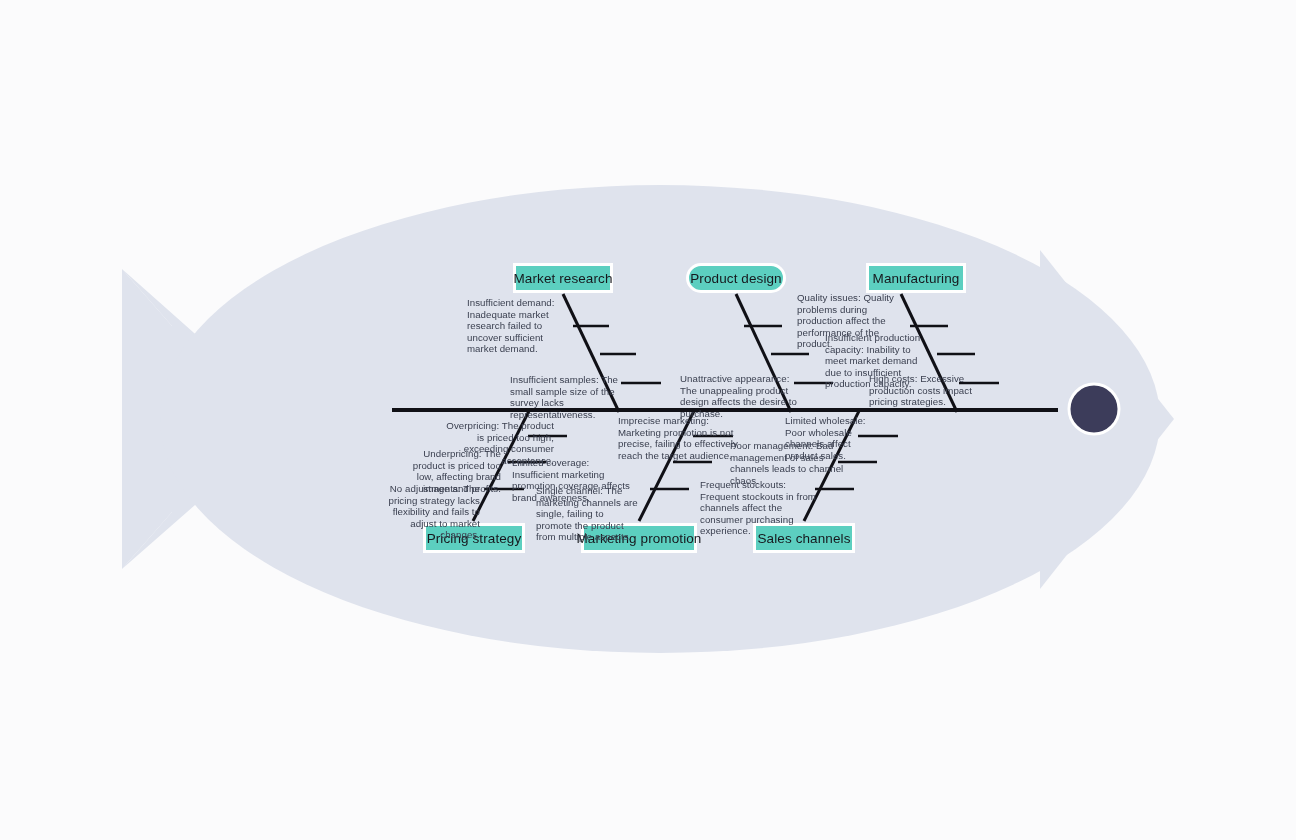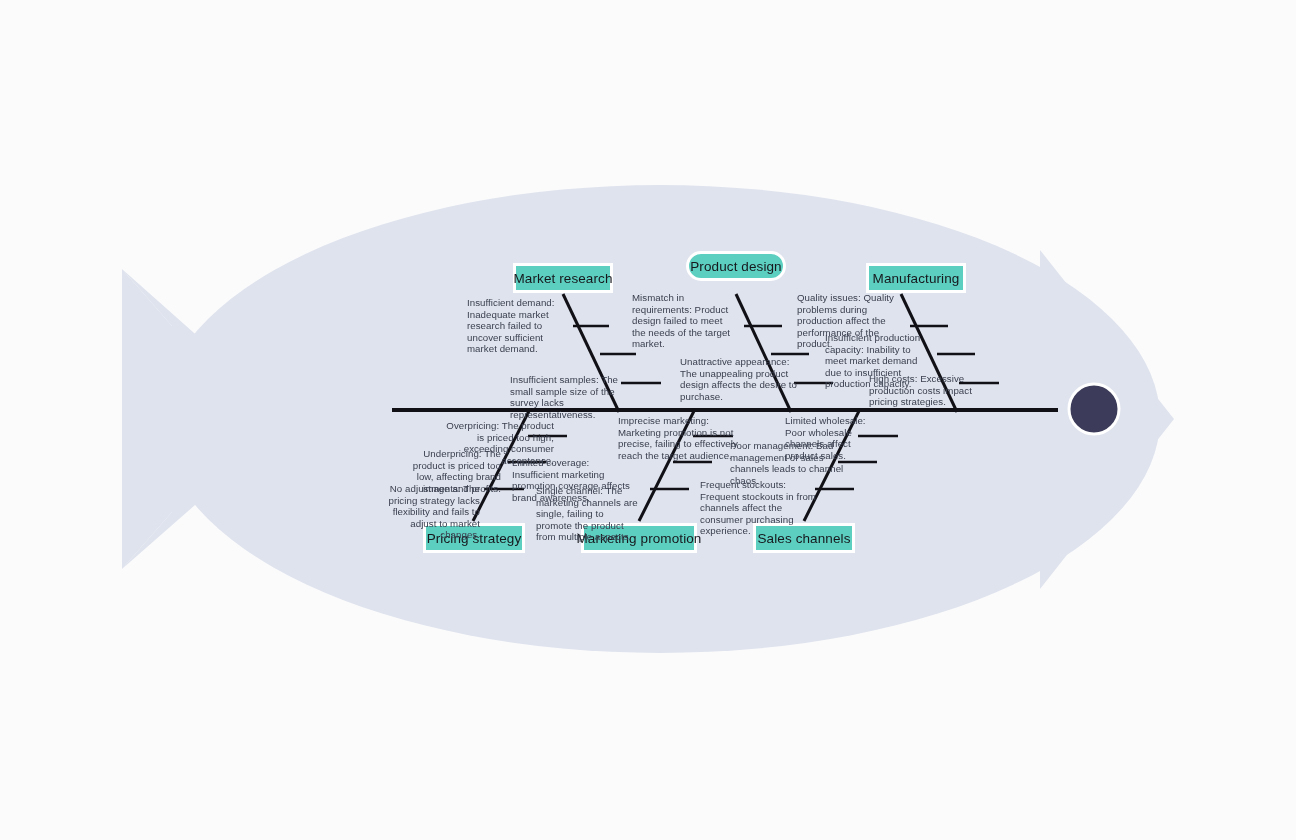--- a/index.html
+++ b/index.html
@@ -88,35 +88,34 @@
       <line x1="650" y1="489" x2="689" y2="489"></line>
 
       <line x1="858" y1="436" x2="898" y2="436"></line>
       <line x1="838" y1="462" x2="877" y2="462"></line>
       <line x1="815" y1="489" x2="854" y2="489"></line>
     </g>
   </svg>
 
   <div class="cat-box" style="left:513px;top:263px;width:100px;height:30px;">Market research</div>
 
-  <div class="cat-box" style="left:686px;top:251px;width:100px;height:30px;border-radius:15px;">Product design</div>
+  <div class="cat-box" style="left:686px;top:263px;width:100px;height:30px;border-radius:15px;">Product design</div>
 
   <div class="cat-box" style="left:866px;top:263px;width:100px;height:30px;">Manufacturing</div>
 
   <div class="cat-box" style="left:423px;top:523px;width:102px;height:30px;">Pricing strategy</div>
 
   <div class="cat-box" style="left:581px;top:523px;width:116px;height:30px;">Marketing promotion</div>
 
   <div class="cat-box" style="left:753px;top:523px;width:102px;height:30px;">Sales channels</div>
 
   <div class="cause-text ta-l" style="left:467px;top:297px;width:104px;">Insufficient demand: Inadequate market research failed to uncover sufficient market demand.</div>
   <div class="cause-text ta-l" style="left:510px;top:374px;width:110px;">Insufficient samples: The small sample size of the survey lacks representativeness.</div>
 
-  <div class="cause-text ta-l" style="left:632px;top:292px;width:104px;">Mismatch in requirements: Product design failed to meet the needs of the target market.</div>
-  <div class="cause-text ta-l" style="left:680px;top:356px;width:118px;">Unattractive appearance: The unappealing product design affects the desire to purchase.</div>
+  <div class="cause-text ta-l" style="left:680px;top:373px;width:118px;">Unattractive appearance: The unappealing product design affects the desire to purchase.</div>
 
   <div class="cause-text ta-l" style="left:797px;top:292px;width:106px;">Quality issues: Quality problems during production affect the performance of the product.</div>
   <div class="cause-text ta-l" style="left:825px;top:332px;width:106px;">Insufficient production capacity: Inability to meet market demand due to insufficient production capacity.</div>
   <div class="cause-text ta-l" style="left:869px;top:373px;width:110px;">High costs: Excessive production costs impact pricing strategies.</div>
 
   <div class="cause-text ta-r" style="left:414px;top:420px;width:108px;margin-left:32px;">Overpricing: The product is priced too high, exceeding consumer acceptance.</div>
   <div class="cause-text ta-r" style="left:395px;top:448px;width:106px;">Underpricing: The product is priced too low, affecting brand image and profits.</div>
   <div class="cause-text ta-r" style="left:372px;top:483px;width:108px;">No adjustments: The pricing strategy lacks flexibility and fails to adjust to market changes.</div>
 
   <div class="cause-text ta-l" style="left:618px;top:415px;width:120px;">Imprecise marketing: Marketing promotion is not precise, failing to effectively reach the target audience.</div>

